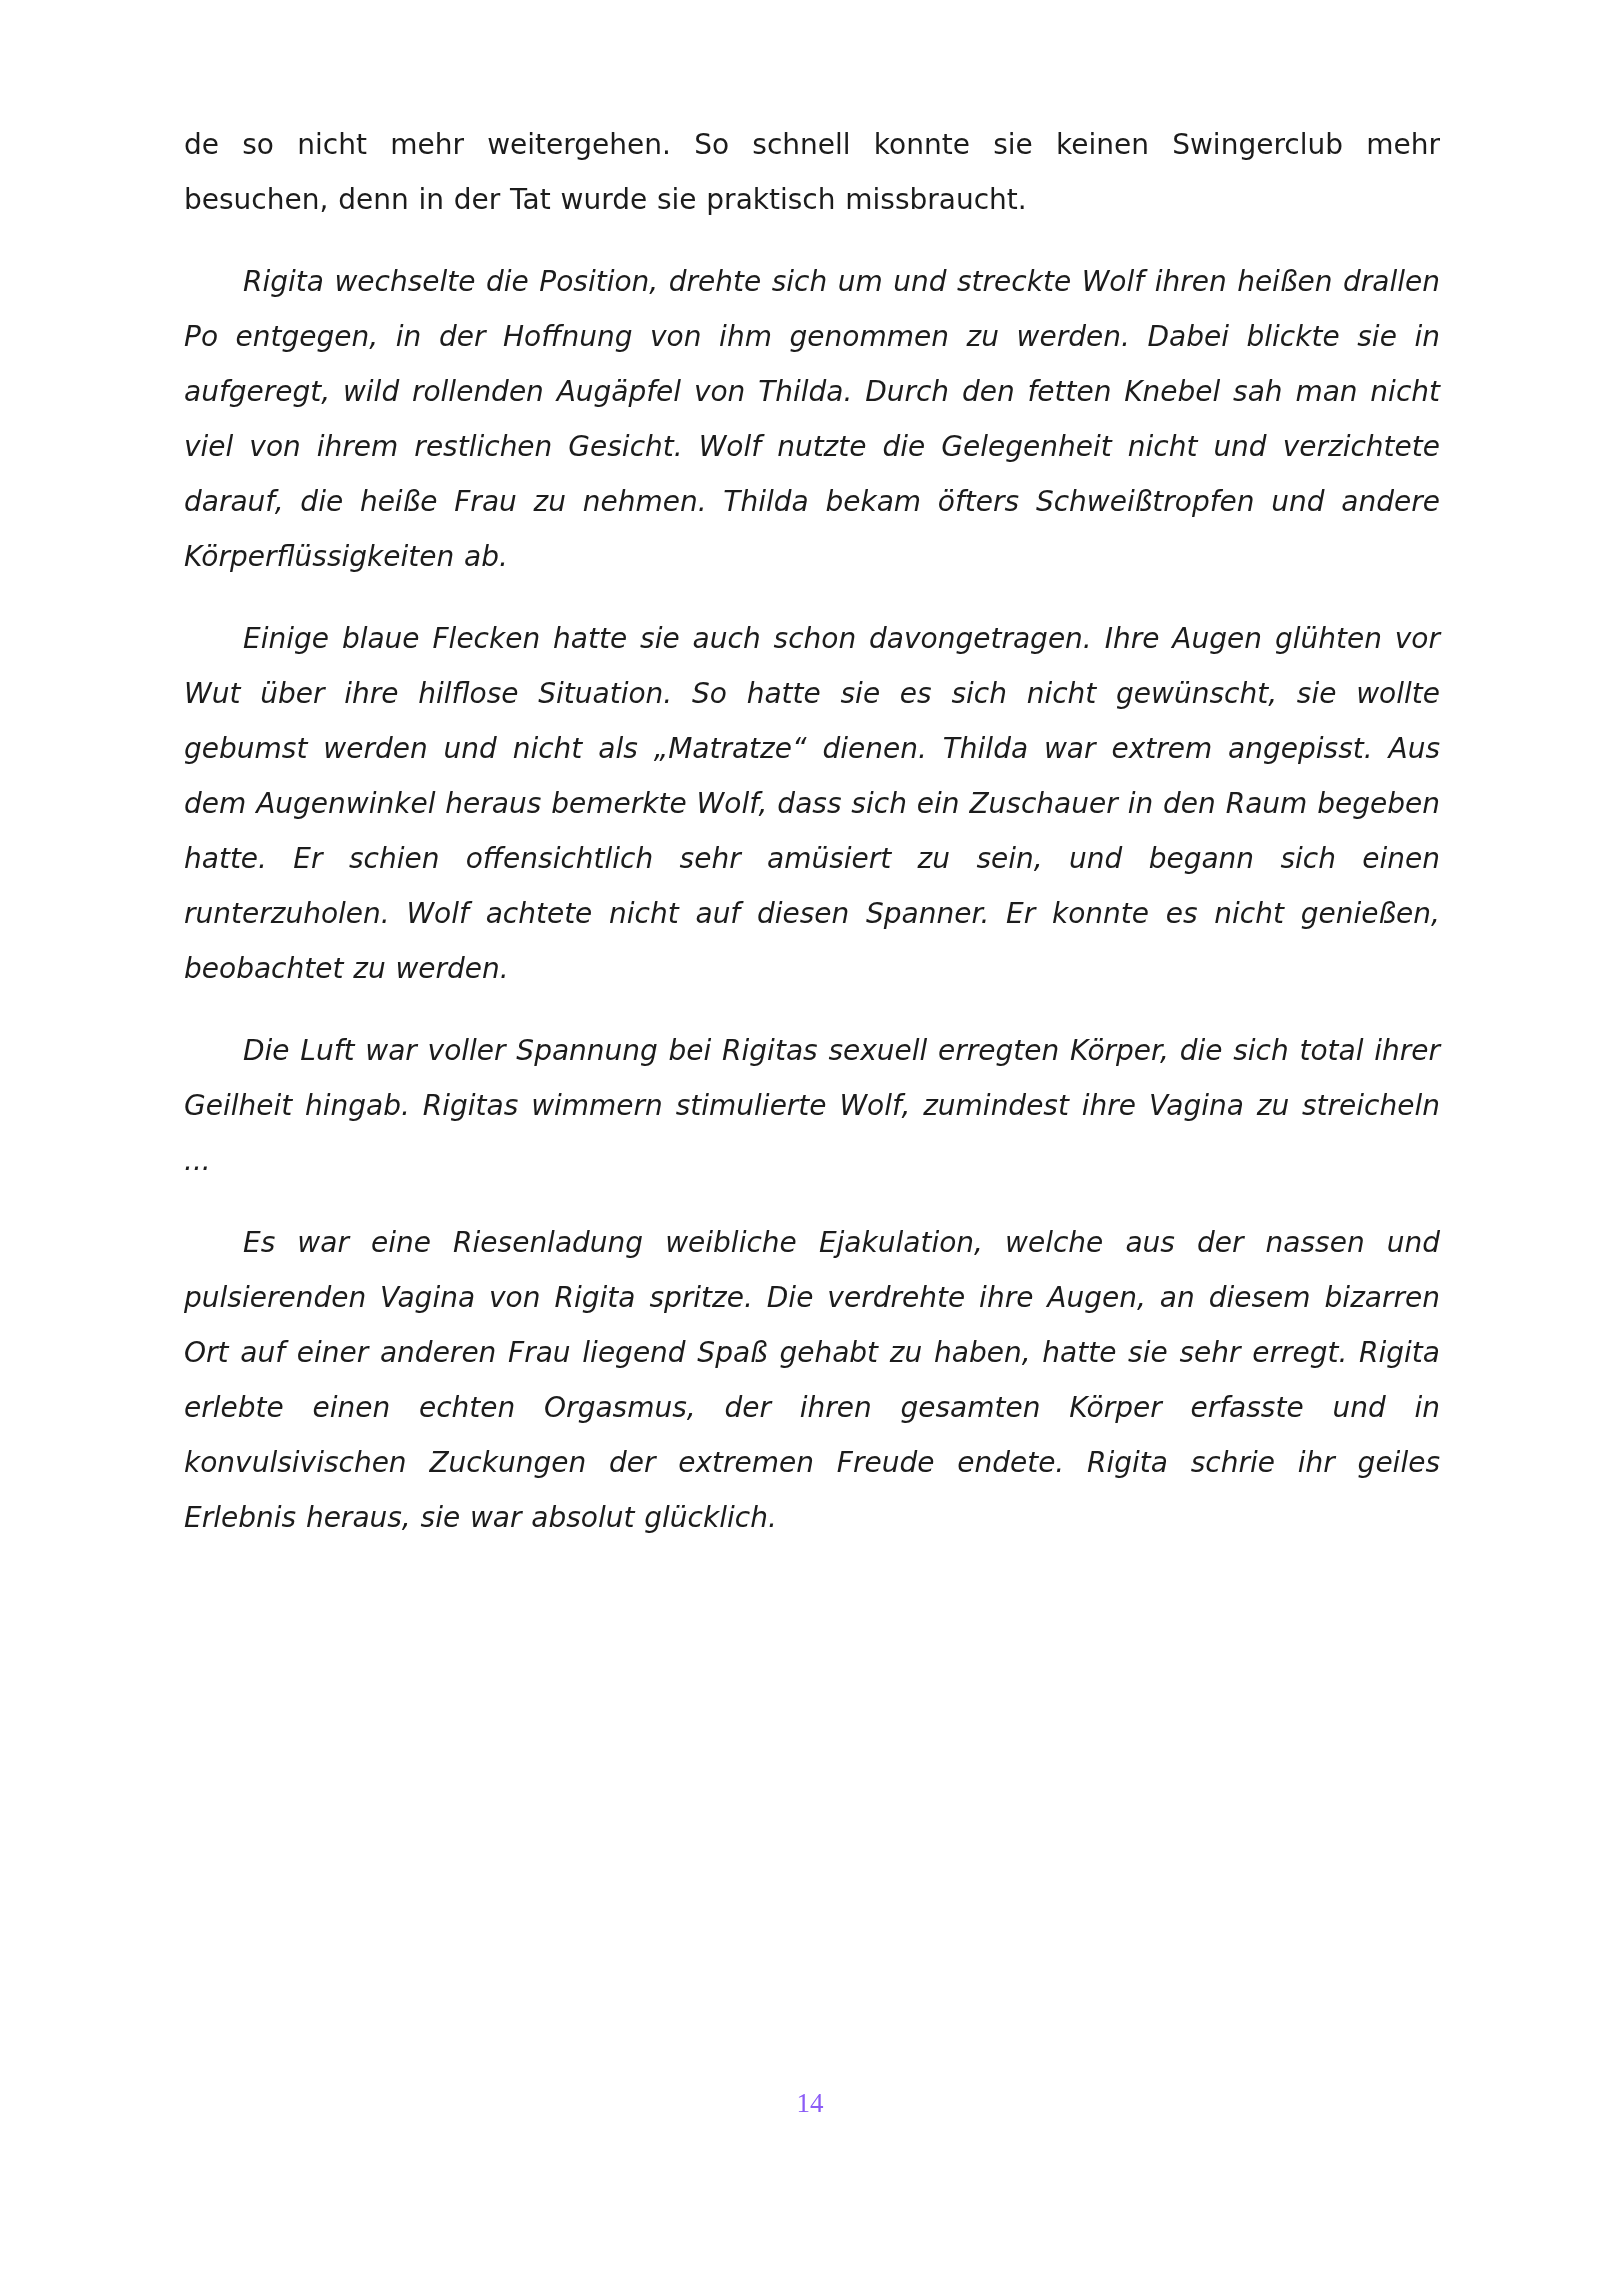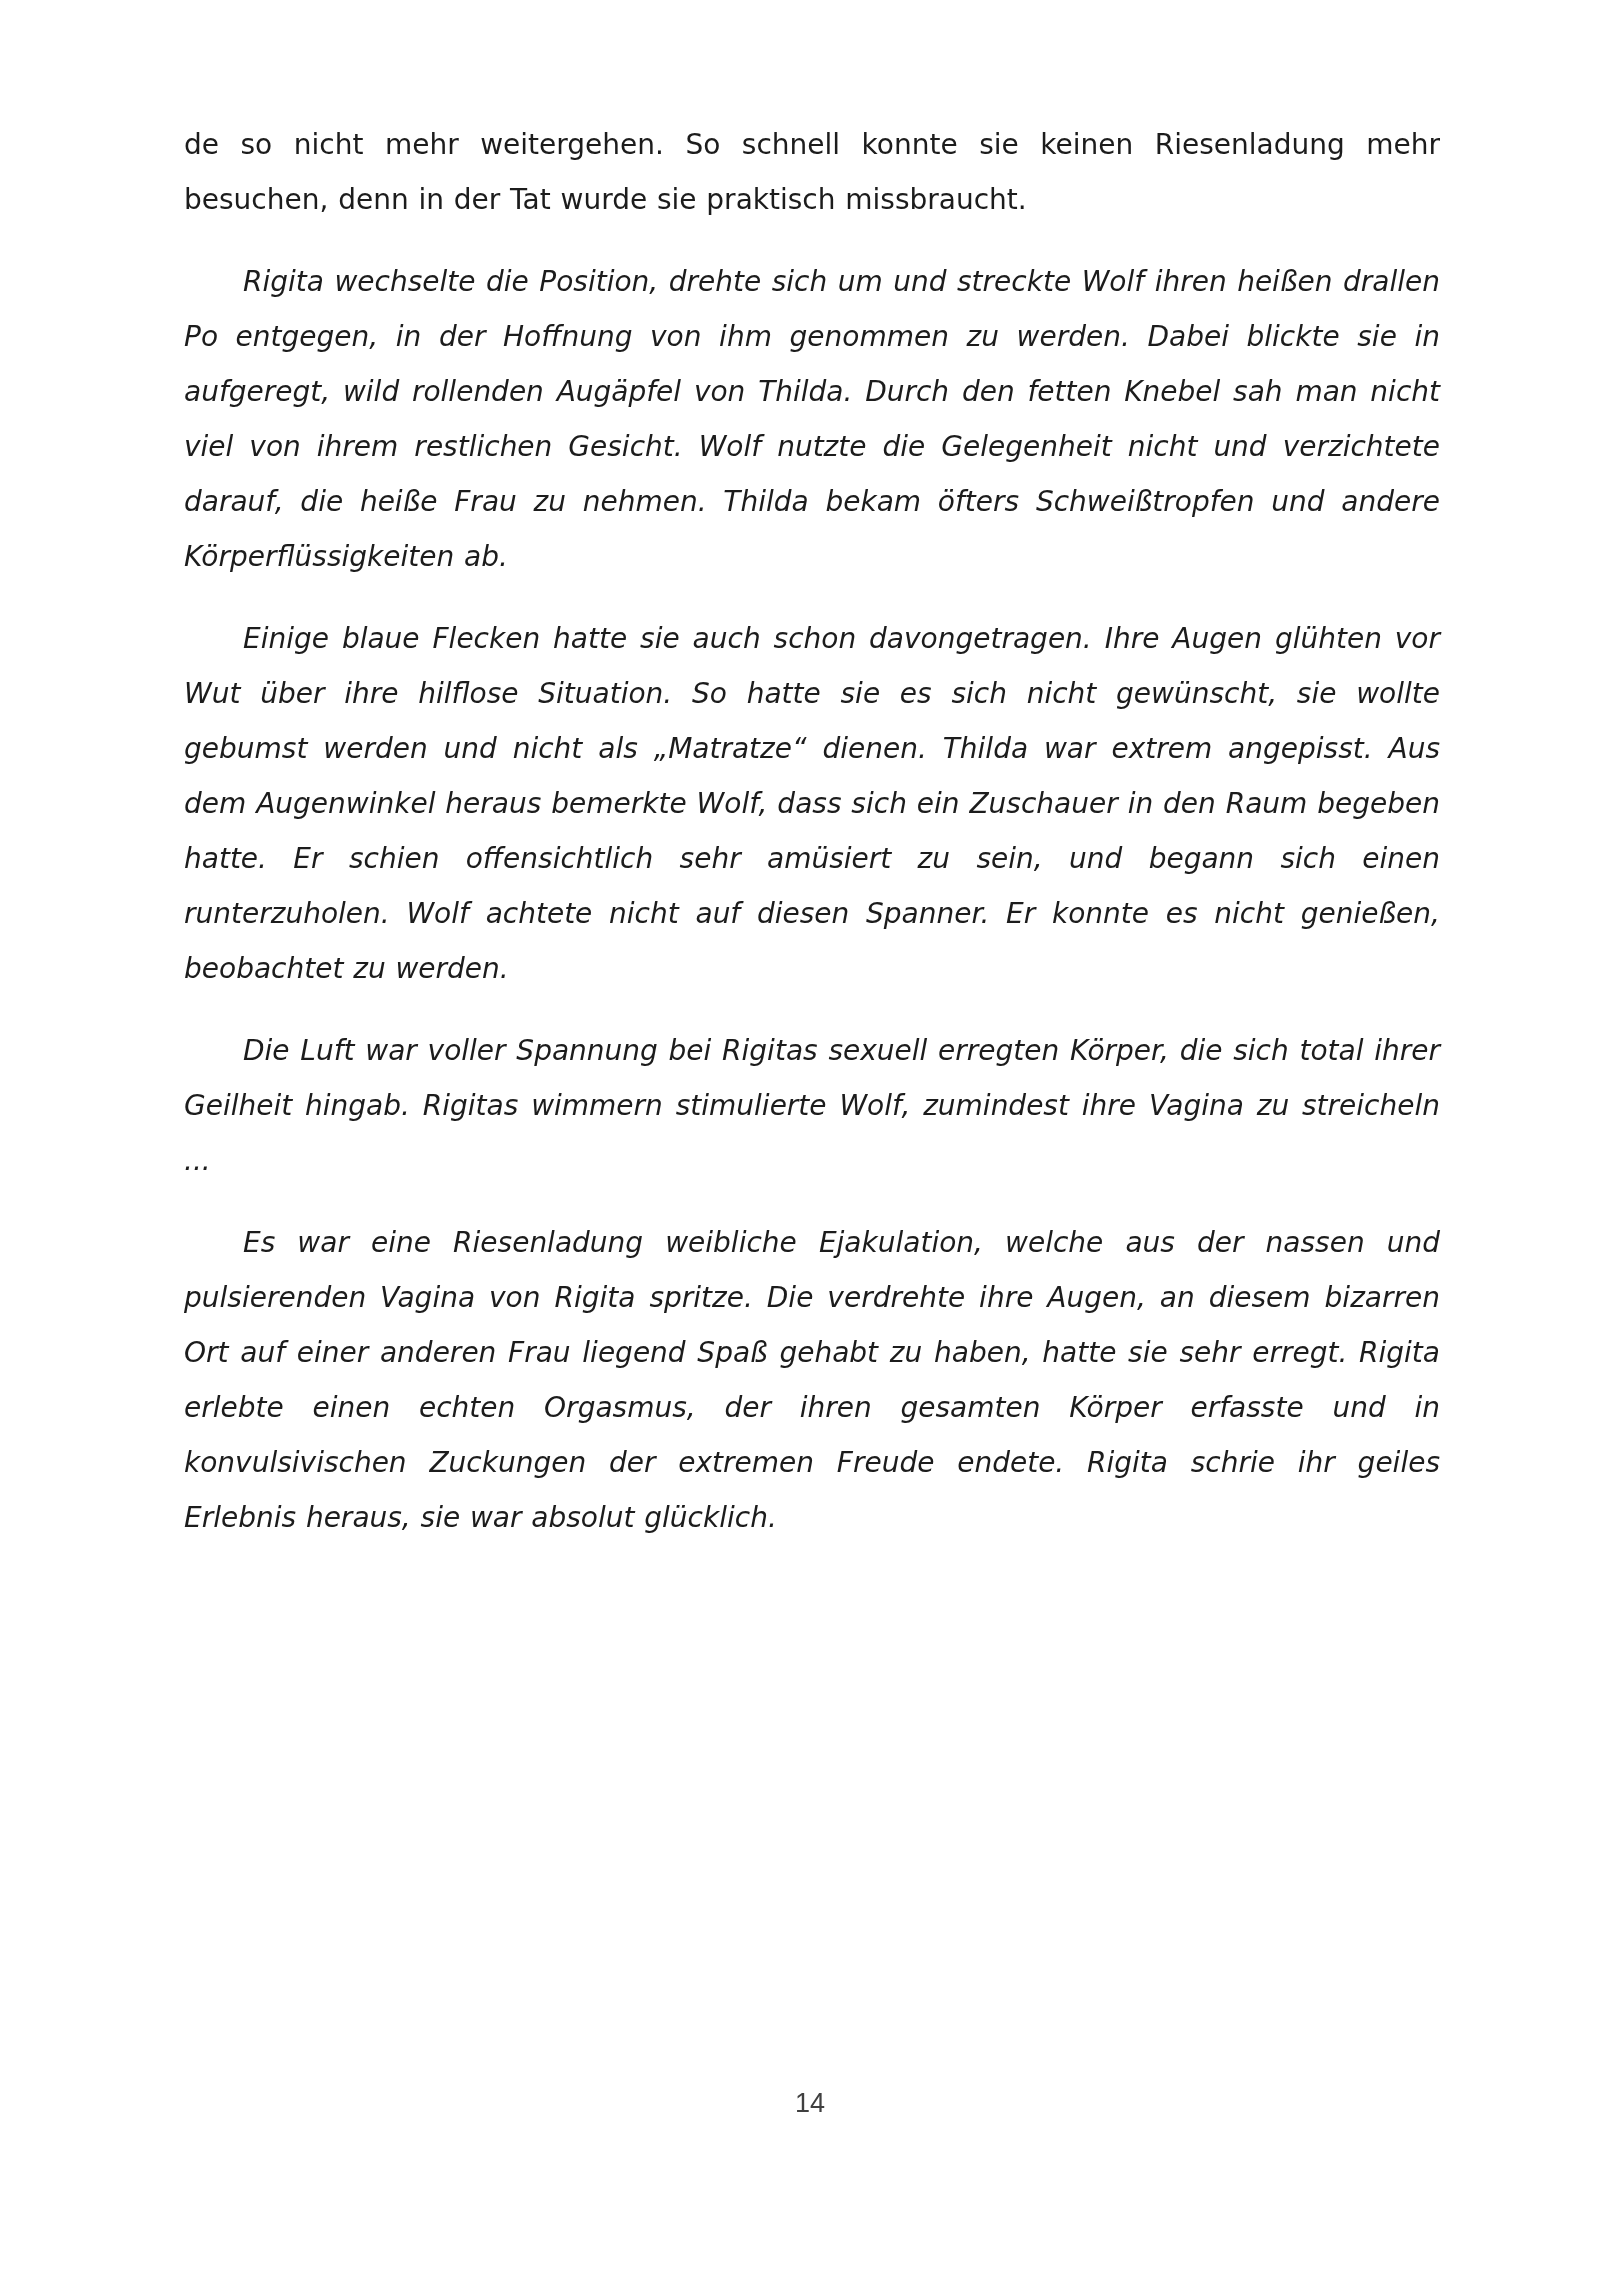--- a/index.html
+++ b/index.html
@@ -38,32 +38,32 @@
   .text-block p.indent {
     text-indent: 59px;
     font-style: italic;
   }
   .page-number {
     position: absolute;
     top: 2088px;
     left: 0;
     width: 100%;
     text-align: center;
-    font-family: Liberation Sans, sans-serif;
+    font-family: Liberation Serif, serif;
     font-size: 27px;
-    color: #404040;
+    color: #8b5cf6;
   }
 </style>
 </head>
 <body>
 
 <div class="page">
 
   <div class="text-block">
-    <p>de so nicht mehr weitergehen. So schnell konnte sie keinen Riesenladung mehr besuchen, denn in der Tat wurde sie praktisch missbraucht.</p>
+    <p>de so nicht mehr weitergehen. So schnell konnte sie keinen Swingerclub mehr besuchen, denn in der Tat wurde sie praktisch missbraucht.</p>
     <p class="indent">Rigita wechselte die Position, drehte sich um und streckte Wolf ihren heißen drallen Po entgegen, in der Hoffnung von ihm genommen zu werden. Dabei blickte sie in aufgeregt, wild rollenden Augäpfel von Thilda. Durch den fetten Knebel sah man nicht viel von ihrem restlichen Gesicht. Wolf nutzte die Gelegenheit nicht und verzichtete darauf, die heiße Frau zu nehmen. Thilda bekam öfters Schweißtropfen und andere Körperflüssigkeiten ab.</p>
     <p class="indent">Einige blaue Flecken hatte sie auch schon davongetragen. Ihre Augen glühten vor Wut über ihre hilflose Situation. So hatte sie es sich nicht gewünscht, sie wollte gebumst werden und nicht als „Matratze“ dienen. Thilda war extrem angepisst. Aus dem Augenwinkel heraus bemerkte Wolf, dass sich ein Zuschauer in den Raum begeben hatte. Er schien offensichtlich sehr amüsiert zu sein, und begann sich einen runterzuholen. Wolf achtete nicht auf diesen Spanner. Er konnte es nicht genießen, beobachtet zu werden.</p>
     <p class="indent">Die Luft war voller Spannung bei Rigitas sexuell erregten Körper, die sich total ihrer Geilheit hingab. Rigitas wimmern stimulierte Wolf, zumindest ihre Vagina zu streicheln ...</p>
     <p class="indent">Es war eine Riesenladung weibliche Ejakulation, welche aus der nassen und pulsierenden Vagina von Rigita spritze. Die verdrehte ihre Augen, an diesem bizarren Ort auf einer anderen Frau liegend Spaß gehabt zu haben, hatte sie sehr erregt. Rigita erlebte einen echten Orgasmus, der ihren gesamten Körper erfasste und in konvulsivischen Zuckungen der extremen Freude endete. Rigita schrie ihr geiles Erlebnis heraus, sie war absolut glücklich.</p>
   </div>
 
   <div class="page-number">14</div>
 
 </div>
 

